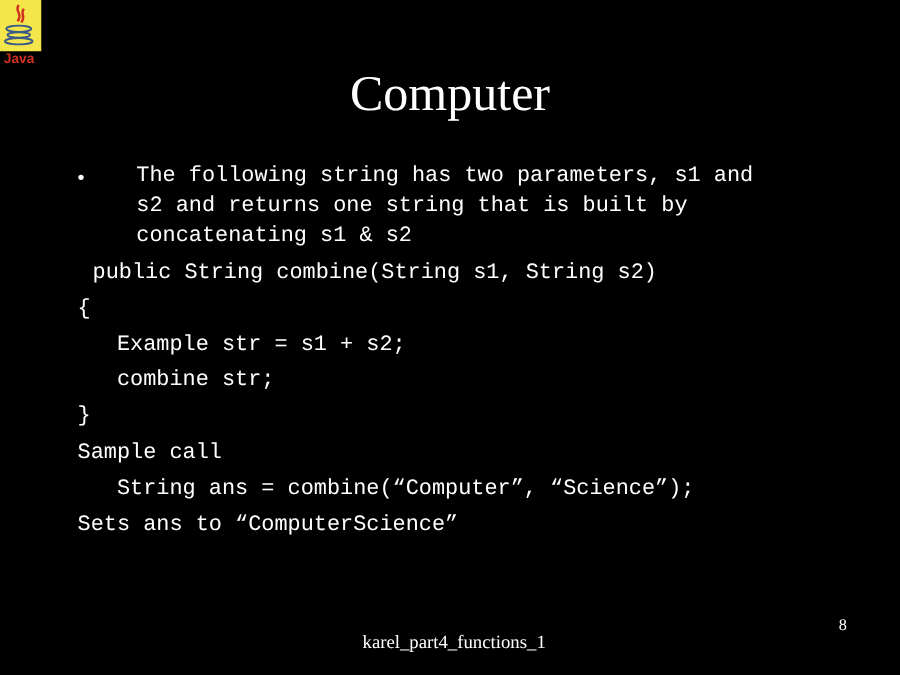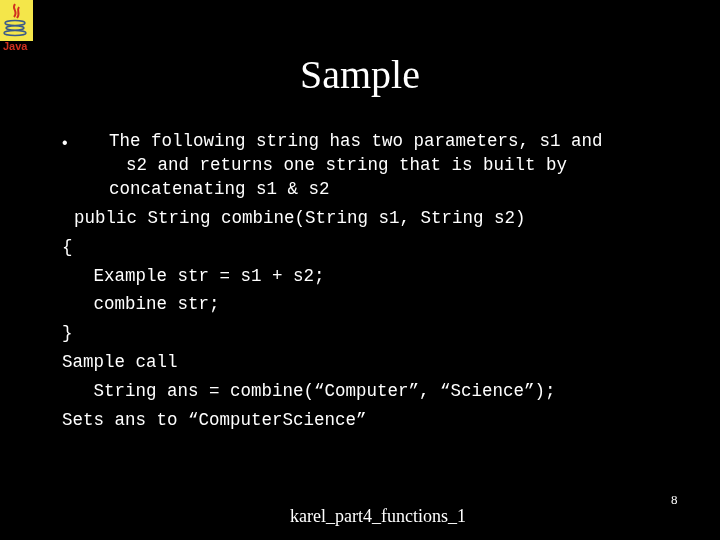--- a/index.html
+++ b/index.html
@@ -2,41 +2,41 @@
 <html><head>
 <meta charset="utf-8">
 <style>
   html, body { margin:0; padding:0; }
   body { width:720px; height:540px; background:#000; position:relative; overflow:hidden; color:#fff; }
   .logo { position:absolute; left:0; top:0; width:33px; height:41px; background:#f4e64a; }
   .logo svg { display:block; }
   .title { position:absolute; left:0; width:720px; top:50px; text-align:center; font-family:"Liberation Serif", serif; font-size:40px; line-height:50px; color:#fff; }
   .mono { font-family:"Liberation Mono", monospace; font-size:17.5px; color:#fff; position:absolute; white-space:pre; line-height:24px; }
   .bullet { position:absolute; left:62px; top:131px; font-family:"Liberation Sans", sans-serif; font-size:16px; line-height:24px; }
-  .footer { position:absolute; left:290px; top:506px; font-family:"Liberation Serif", serif; font-size:18px; color:#fff; }
+  .footer { position:absolute; left:290px; top:506px; font-family:"Liberation Serif", serif; font-size:15px; color:#fff; }
   .pagenum { position:absolute; left:671px; top:492px; font-family:"Liberation Serif", serif; font-size:13px; color:#fff; }
 </style>
 </head>
 <body>
 
 <div class="logo">
   <svg width="33" height="56" viewBox="0 0 33 56">
     <path d="M15 4 C11 9 19 11 14 17 M19 7 C16 11 21 13 17 18" stroke="#d0311f" stroke-width="2" fill="none"></path>
     <ellipse cx="15" cy="23" rx="10" ry="2.5" fill="none" stroke="#3a5a8a" stroke-width="1.5"></ellipse>
     <ellipse cx="15" cy="28" rx="9" ry="2.2" fill="none" stroke="#3a5a8a" stroke-width="1.5"></ellipse>
     <ellipse cx="15" cy="33" rx="11" ry="2.5" fill="none" stroke="#3a5a8a" stroke-width="1.5"></ellipse>
     <text x="3" y="50" font-family="Liberation Sans, sans-serif" font-size="11" font-weight="bold" fill="#d0311f">Java</text>
   </svg>
 </div>
 
-<div class="title">Sample</div>
+<div class="title">Computer</div>
 
 <div class="bullet">•</div>
 <div class="mono" style="left:109px; top:129px;">The following string has two parameters, s1 and</div>
-<div class="mono" style="left:126px; top:153px;">s2 and returns one string that is built by</div>
+<div class="mono" style="left:109px; top:153px;">s2 and returns one string that is built by</div>
 <div class="mono" style="left:109px; top:177px;">concatenating s1 &amp; s2</div>
 
 <div class="mono" style="left:74px; top:206px;">public String combine(String s1, String s2)</div>
 <div class="mono" style="left:62px; top:235px;">{</div>
 <div class="mono" style="left:62px; top:264px;">   Example str = s1 + s2;</div>
 <div class="mono" style="left:62px; top:292px;">   combine str;</div>
 <div class="mono" style="left:62px; top:321px;">}</div>
 <div class="mono" style="left:62px; top:350px;">Sample call</div>
 <div class="mono" style="left:62px; top:379px;">   String ans = combine(“Computer”, “Science”);</div>
 <div class="mono" style="left:62px; top:408px;">Sets ans to “ComputerScience”</div>

